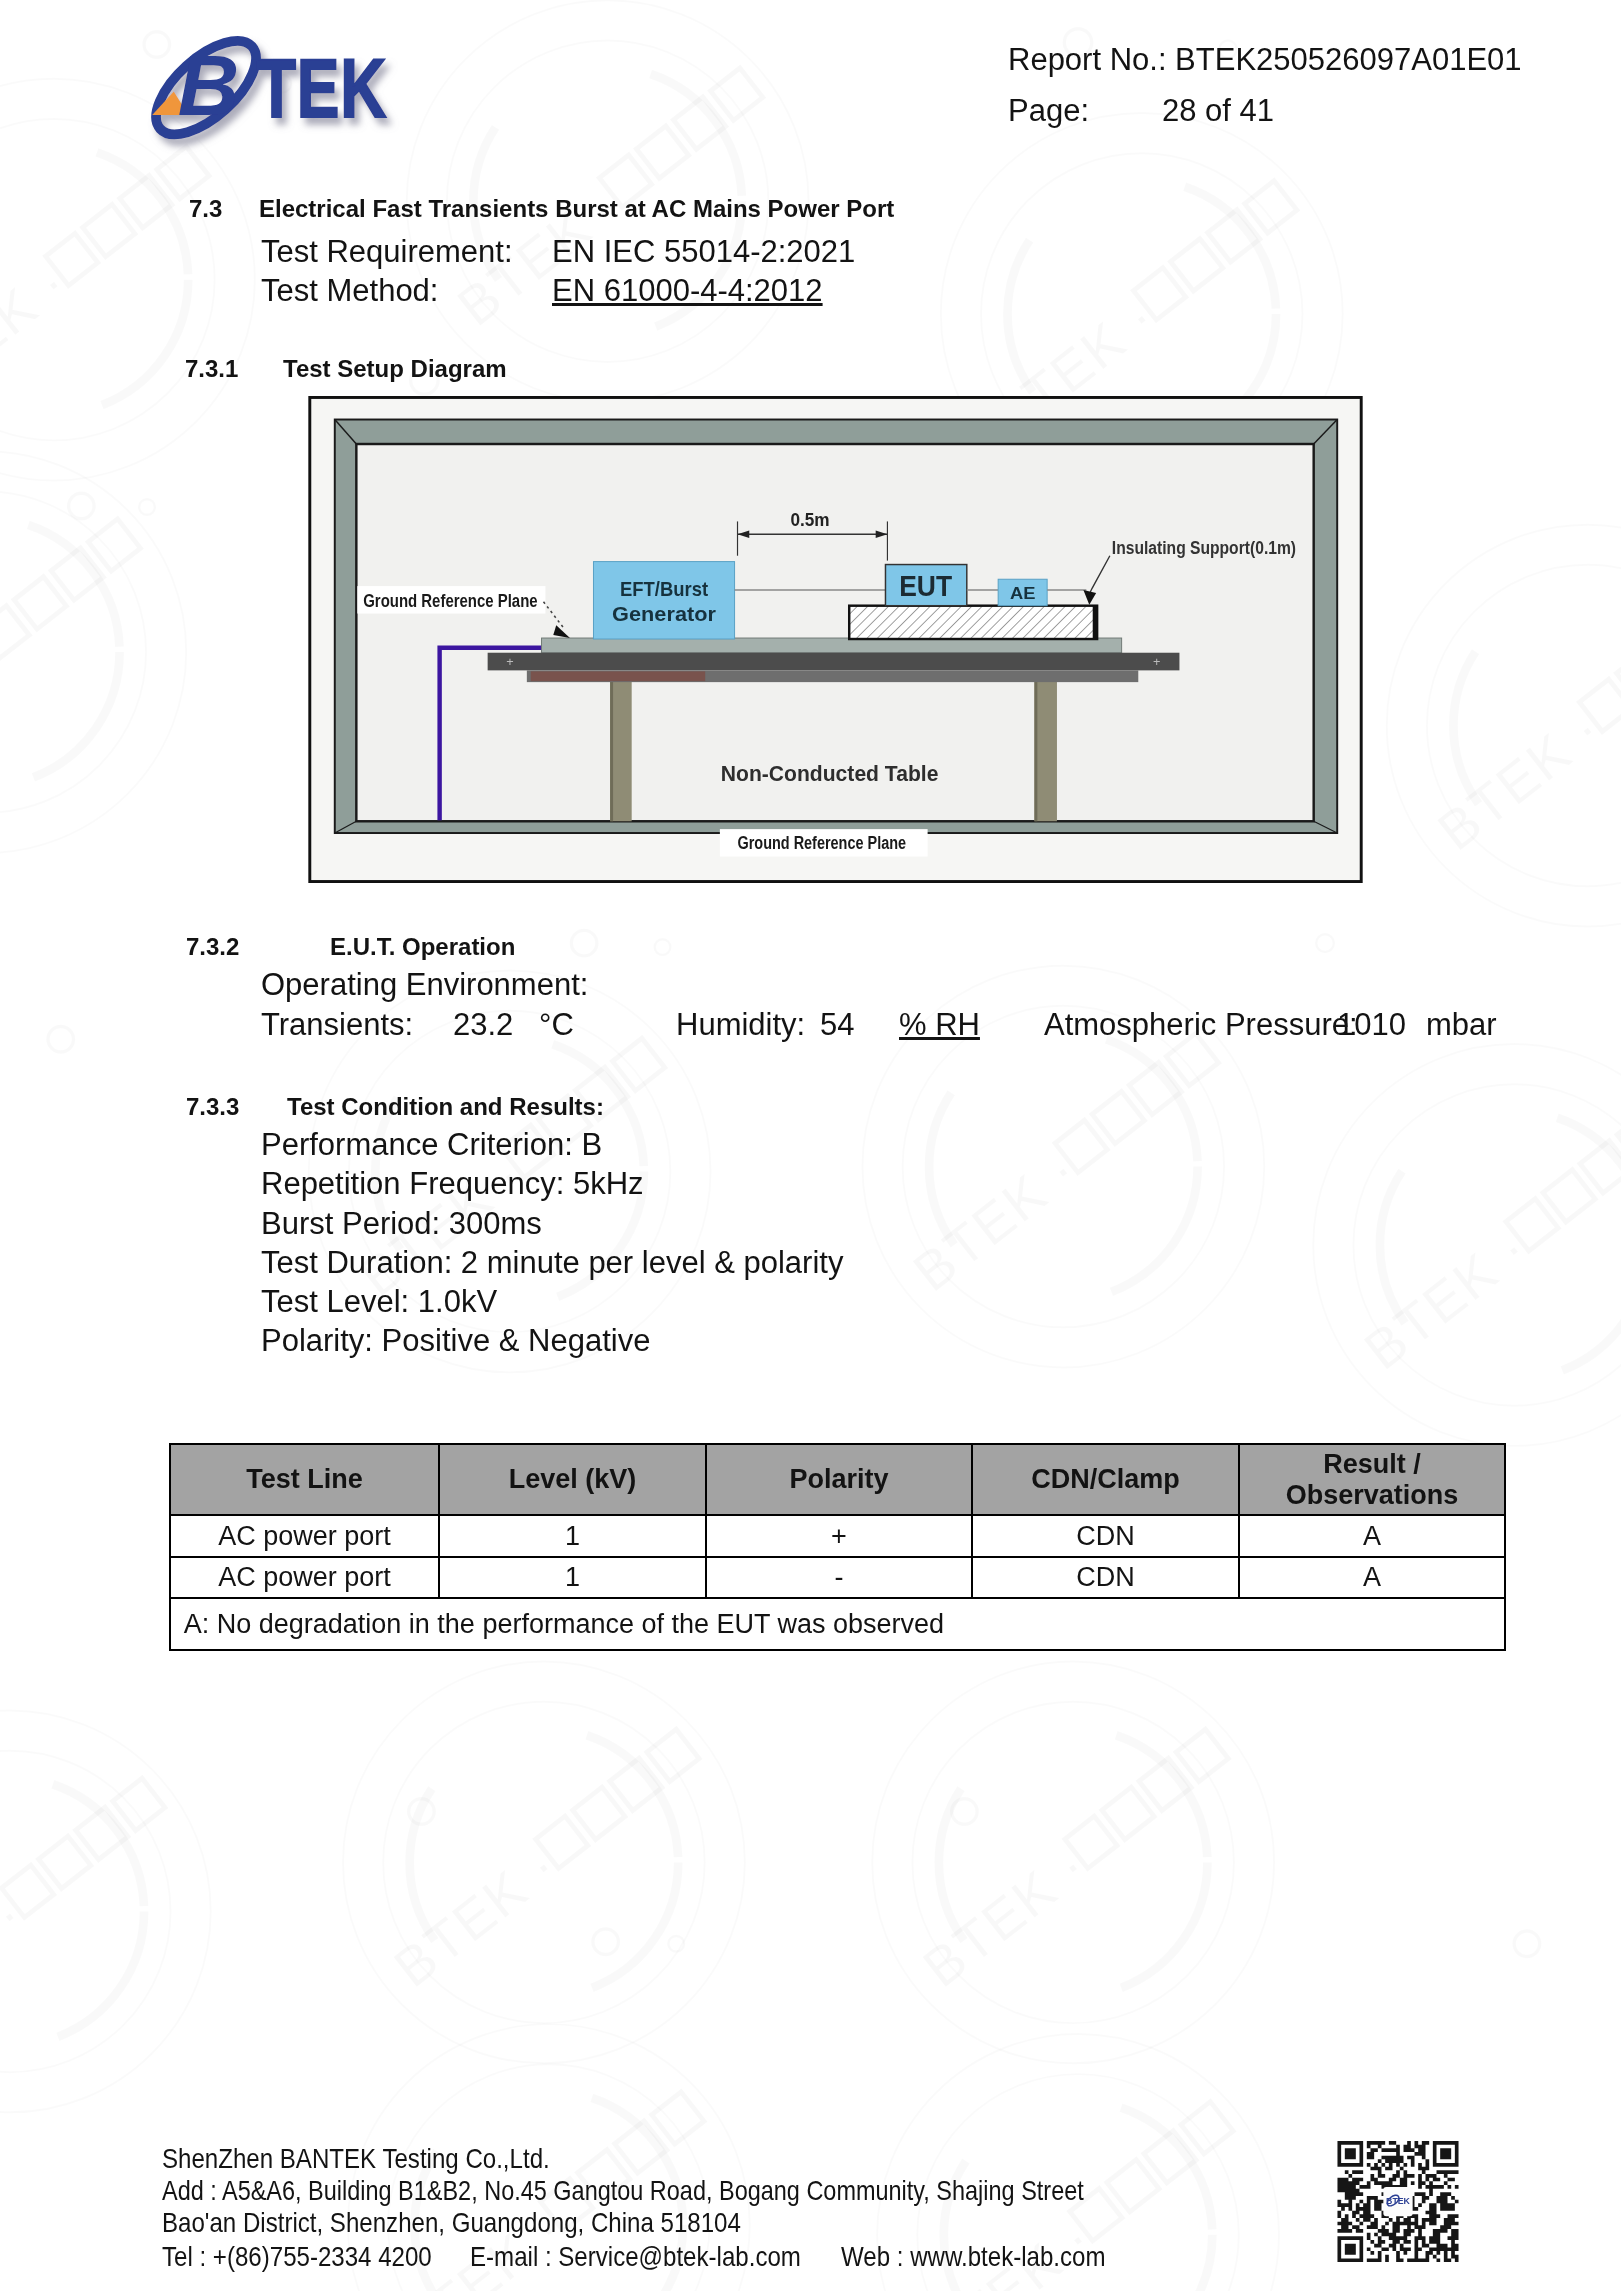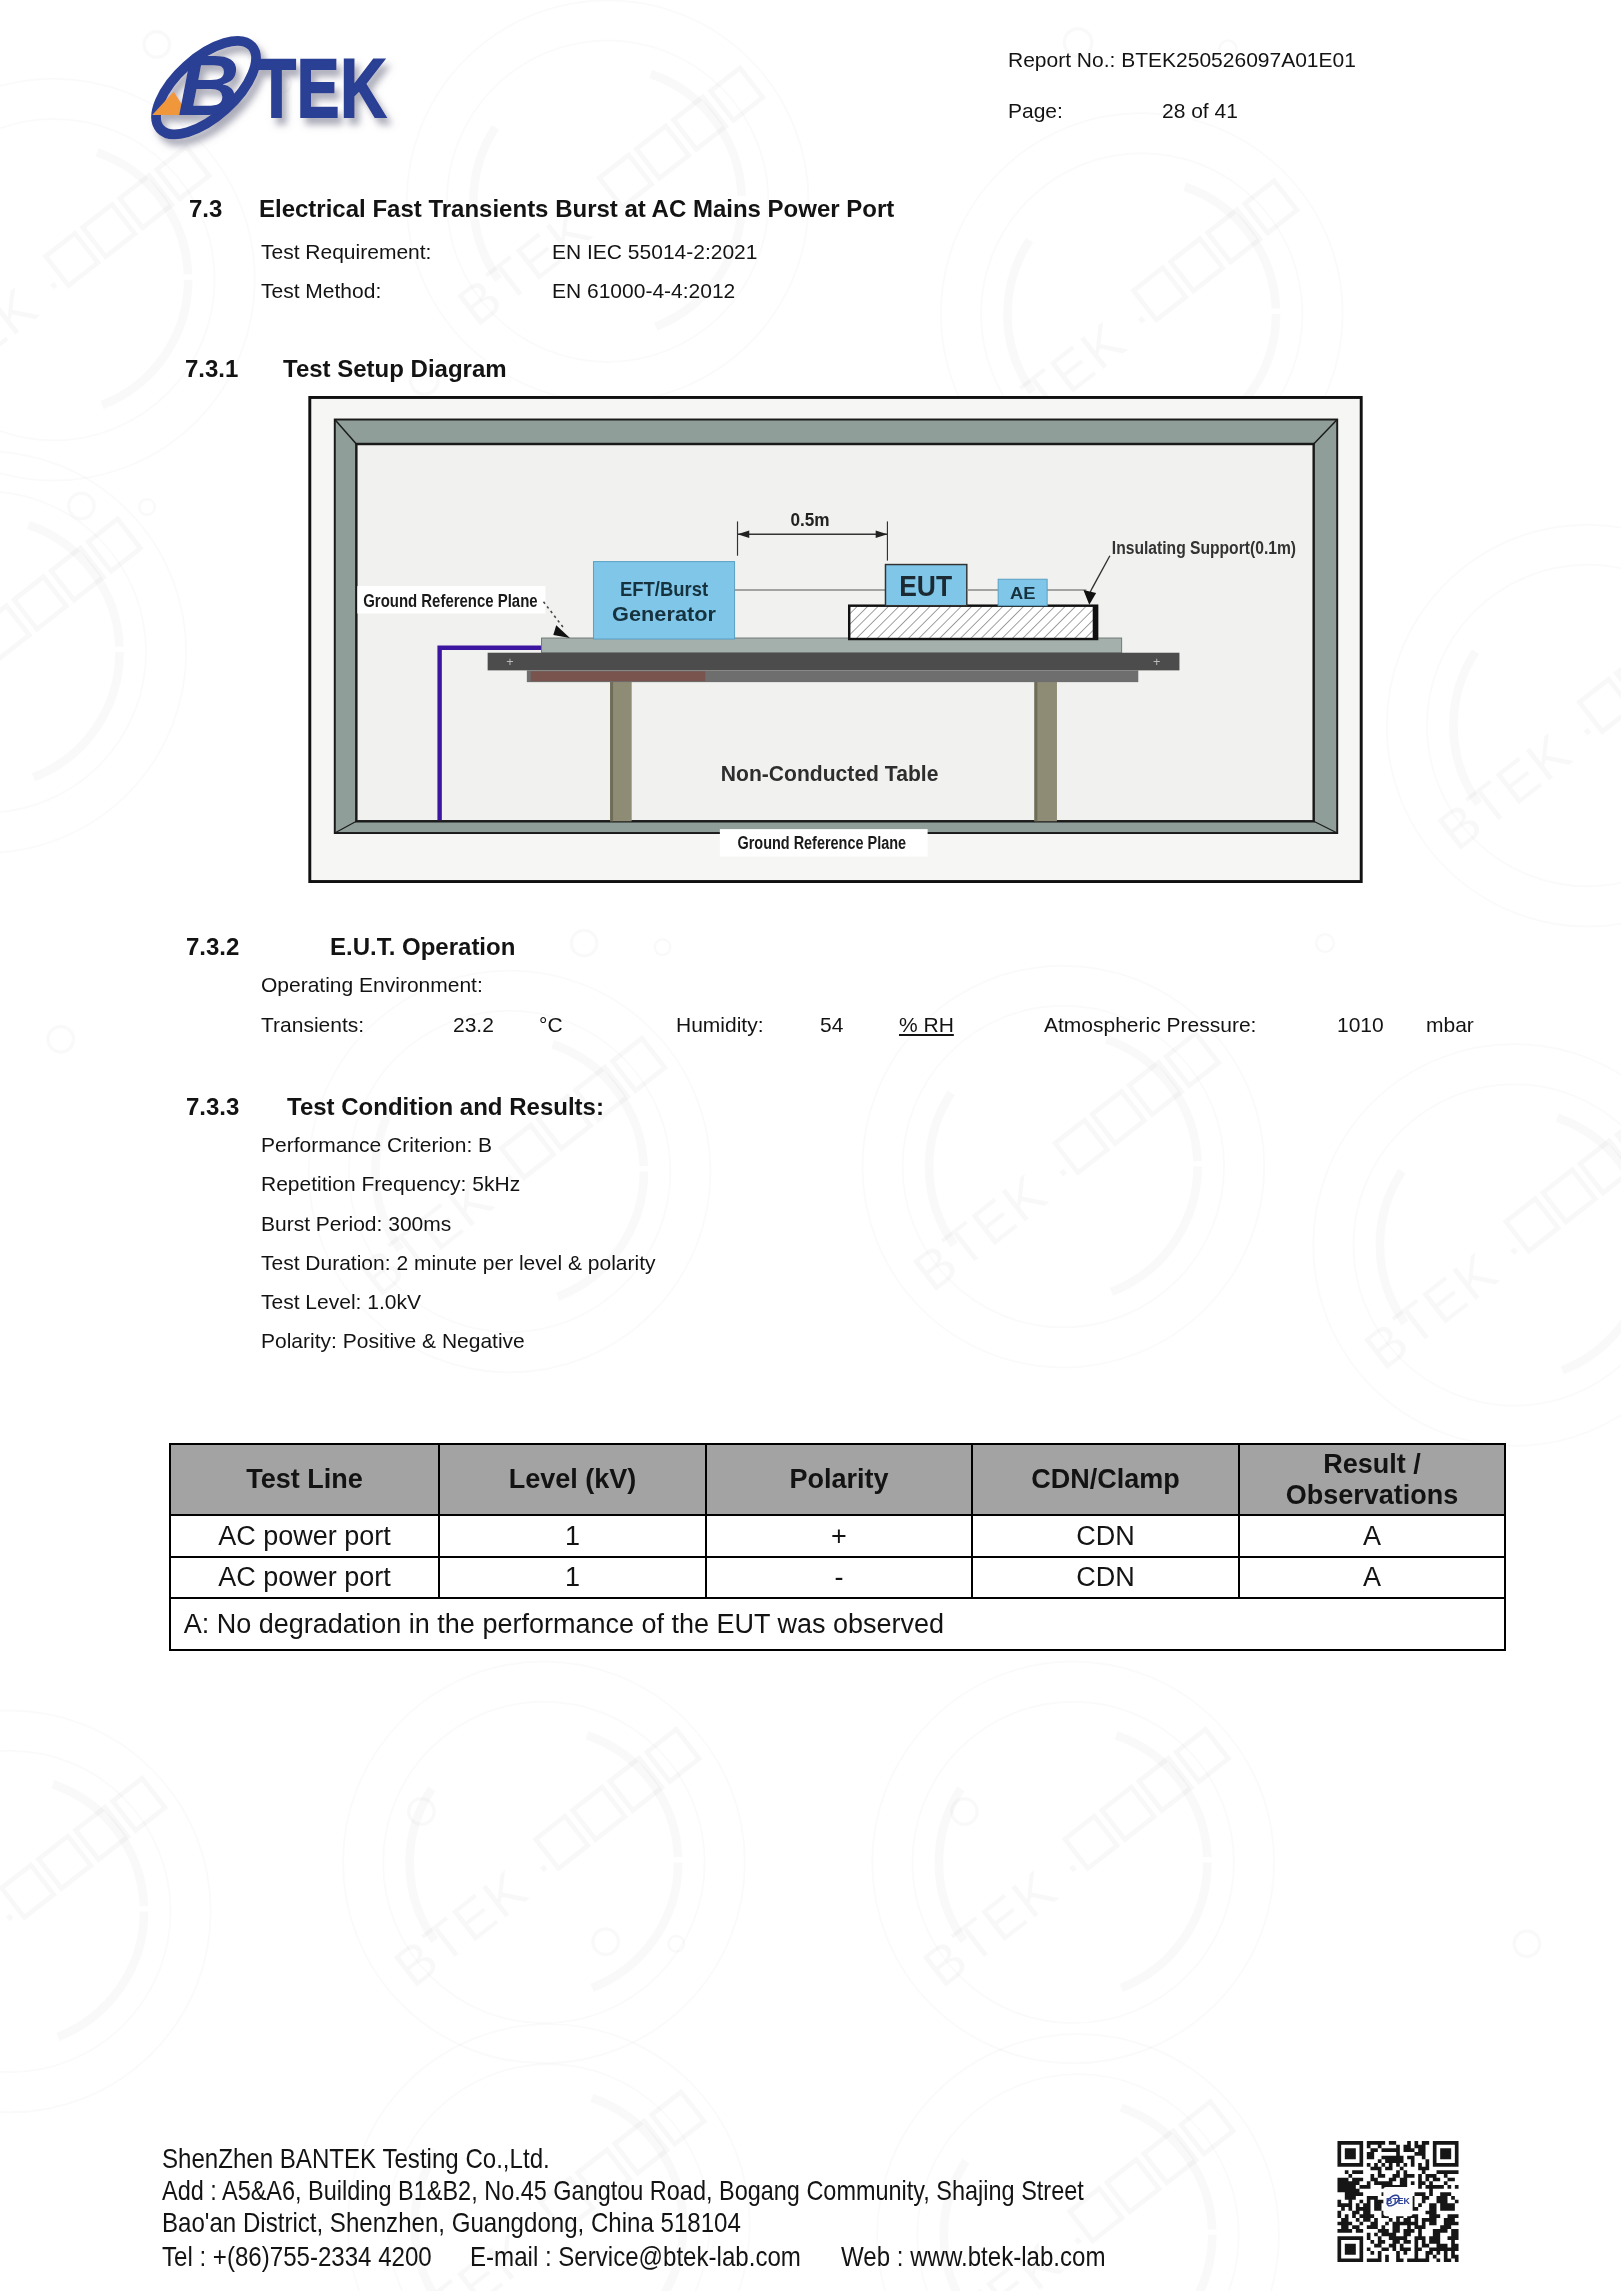--- a/index.html
+++ b/index.html
@@ -1,19 +1,19 @@
 <!DOCTYPE html>
 <html><head>
 <meta charset="utf-8">
 <style>
 html,body{margin:0;padding:0;}
 body{width:1621px;height:2292px;position:relative;background:#ffffff;
      font-family:"Liberation Sans",sans-serif;color:#131313;overflow:hidden;}
 .abs{position:absolute;}
-.body29{font-size:21px;line-height:33px;}
+.body29{font-size:31px;line-height:33px;}
 .h33{font-size:24px;line-height:37px;font-weight:bold;}
 table.res{border-collapse:collapse;table-layout:fixed;}
 table.res td,table.res th{border:2px solid #000;font-size:27px;padding:0;text-align:center;vertical-align:middle;}
 </style>
 </head>
 <body>
 
 <div class="abs" id="wm" style="left:0;top:0;width:1621px;height:2292px;">
     <svg width="1621" height="2292" viewBox="0 0 1654 2338" style="position:absolute;left:0;top:0;">
 <defs>
@@ -89,21 +89,21 @@
 <div class="abs body29" style="left:1008px;top:94px;">Page:</div>
 <div class="abs body29" style="left:1162px;top:94px;">28 of 41</div>
 
 <div class="abs h33" style="left:189px;top:190px;">7.3</div>
 <div class="abs h33" style="left:259px;top:190px;">Electrical Fast Transients Burst at AC Mains Power Port</div>
 
 <div class="abs body29" style="left:261px;top:235px;">Test Requirement:</div>
 <div class="abs body29" style="left:552px;top:235px;">EN IEC 55014-2:2021</div>
 
 <div class="abs body29" style="left:261px;top:274px;">Test Method:</div>
-<div class="abs body29" style="left:552px;top:274px;">EN 61000-4-4:2012</div>
+<div class="abs body29" style="left:552px;top:274px;text-decoration:underline;">EN 61000-4-4:2012</div>
 
 <div class="abs h33" style="left:185px;top:350px;">7.3.1</div>
 <div class="abs h33" style="left:283px;top:350px;">Test Setup Diagram</div>
 
 <svg class="abs" style="left:308px;top:396px;" width="1055" height="487" viewBox="0 0 1076 497" id="figure">
 <defs>
 <pattern id="hatch" width="7.5" height="7.5" patternUnits="userSpaceOnUse" patternTransform="rotate(45)">
 <rect width="7.5" height="7.5" fill="#ffffff"></rect>
 <line x1="0" y1="0" x2="0" y2="7.5" stroke="#2a2a2a" stroke-width="0.9"></line>
 </pattern>

